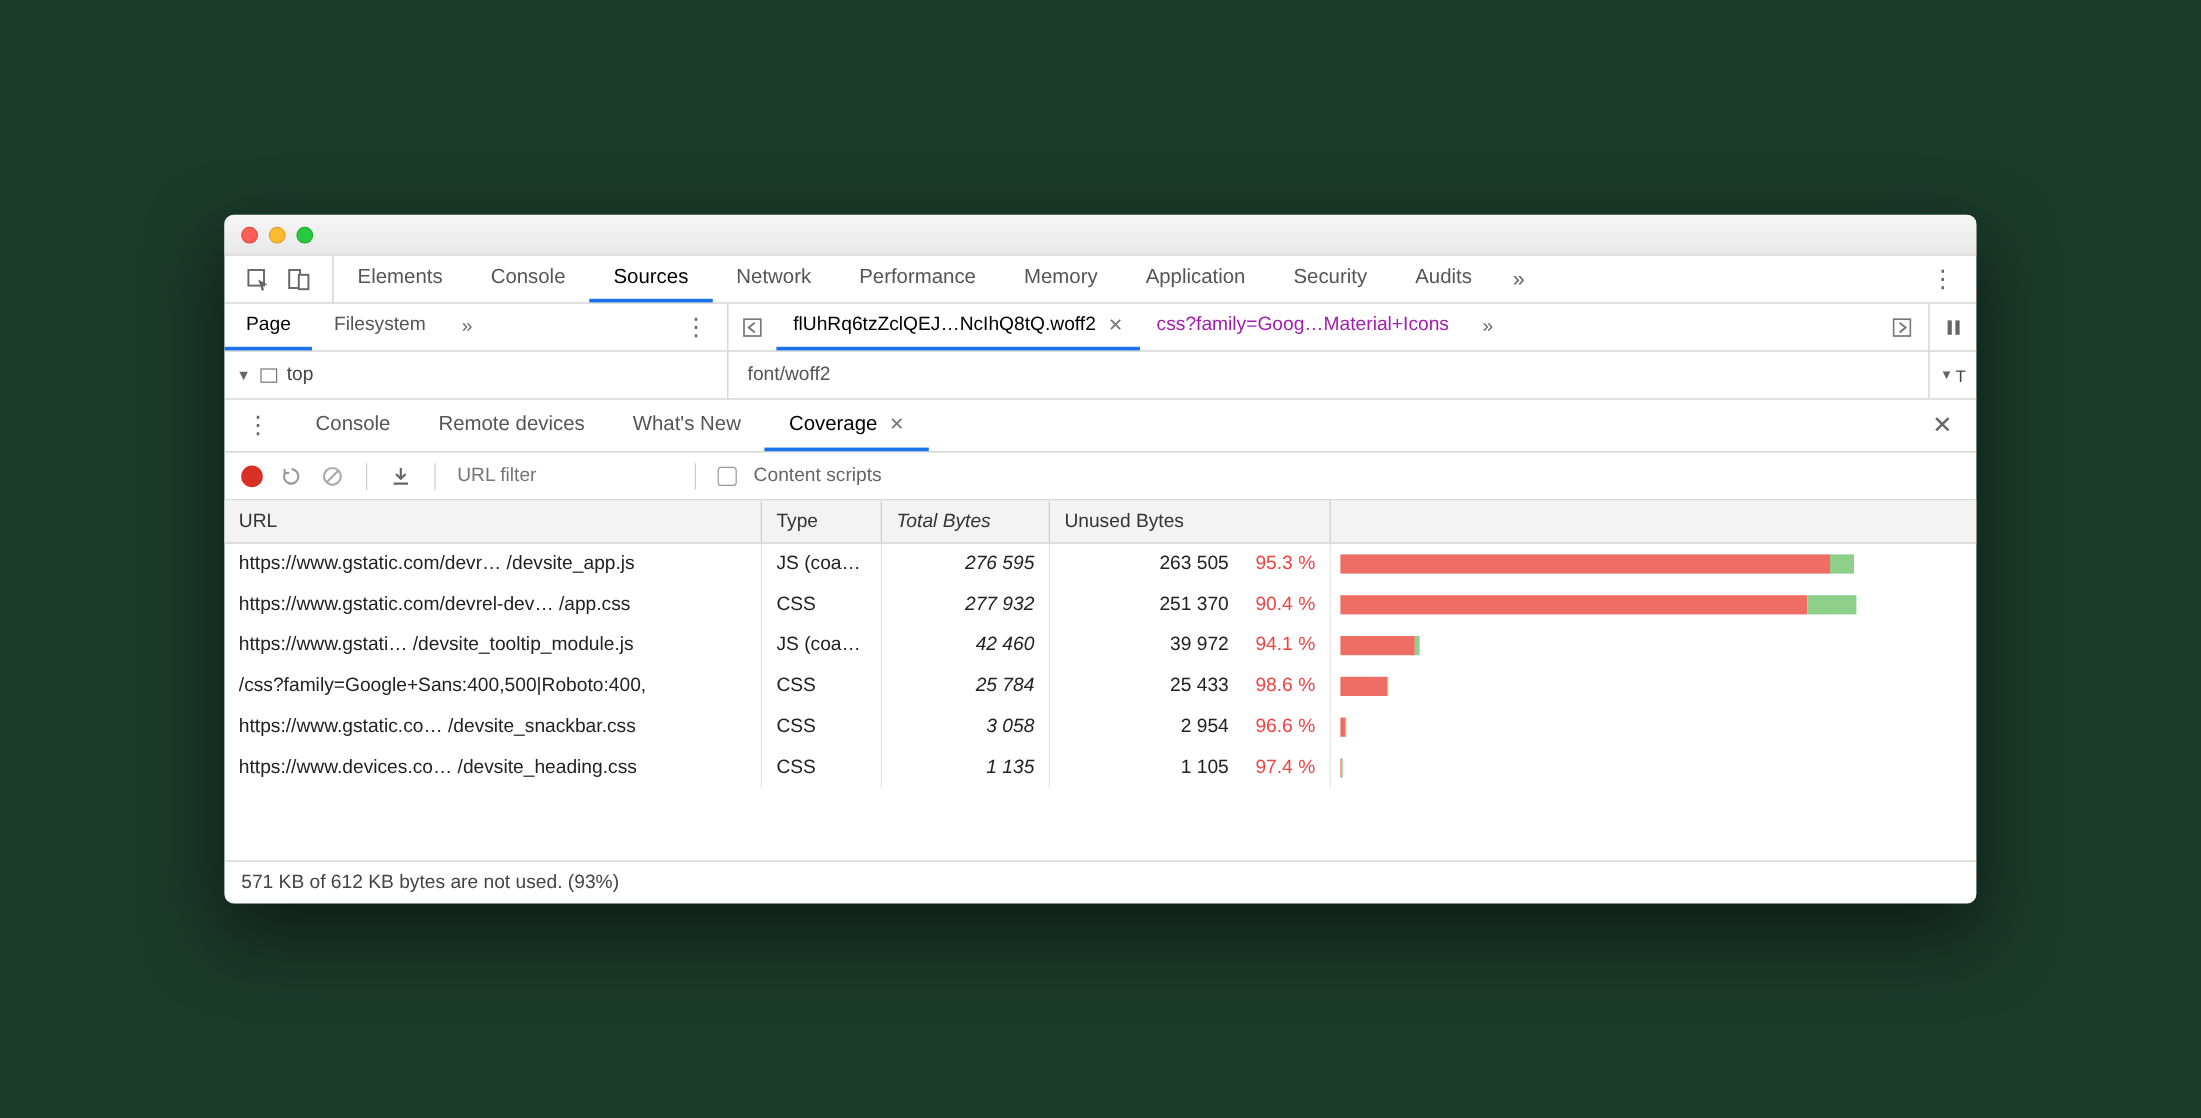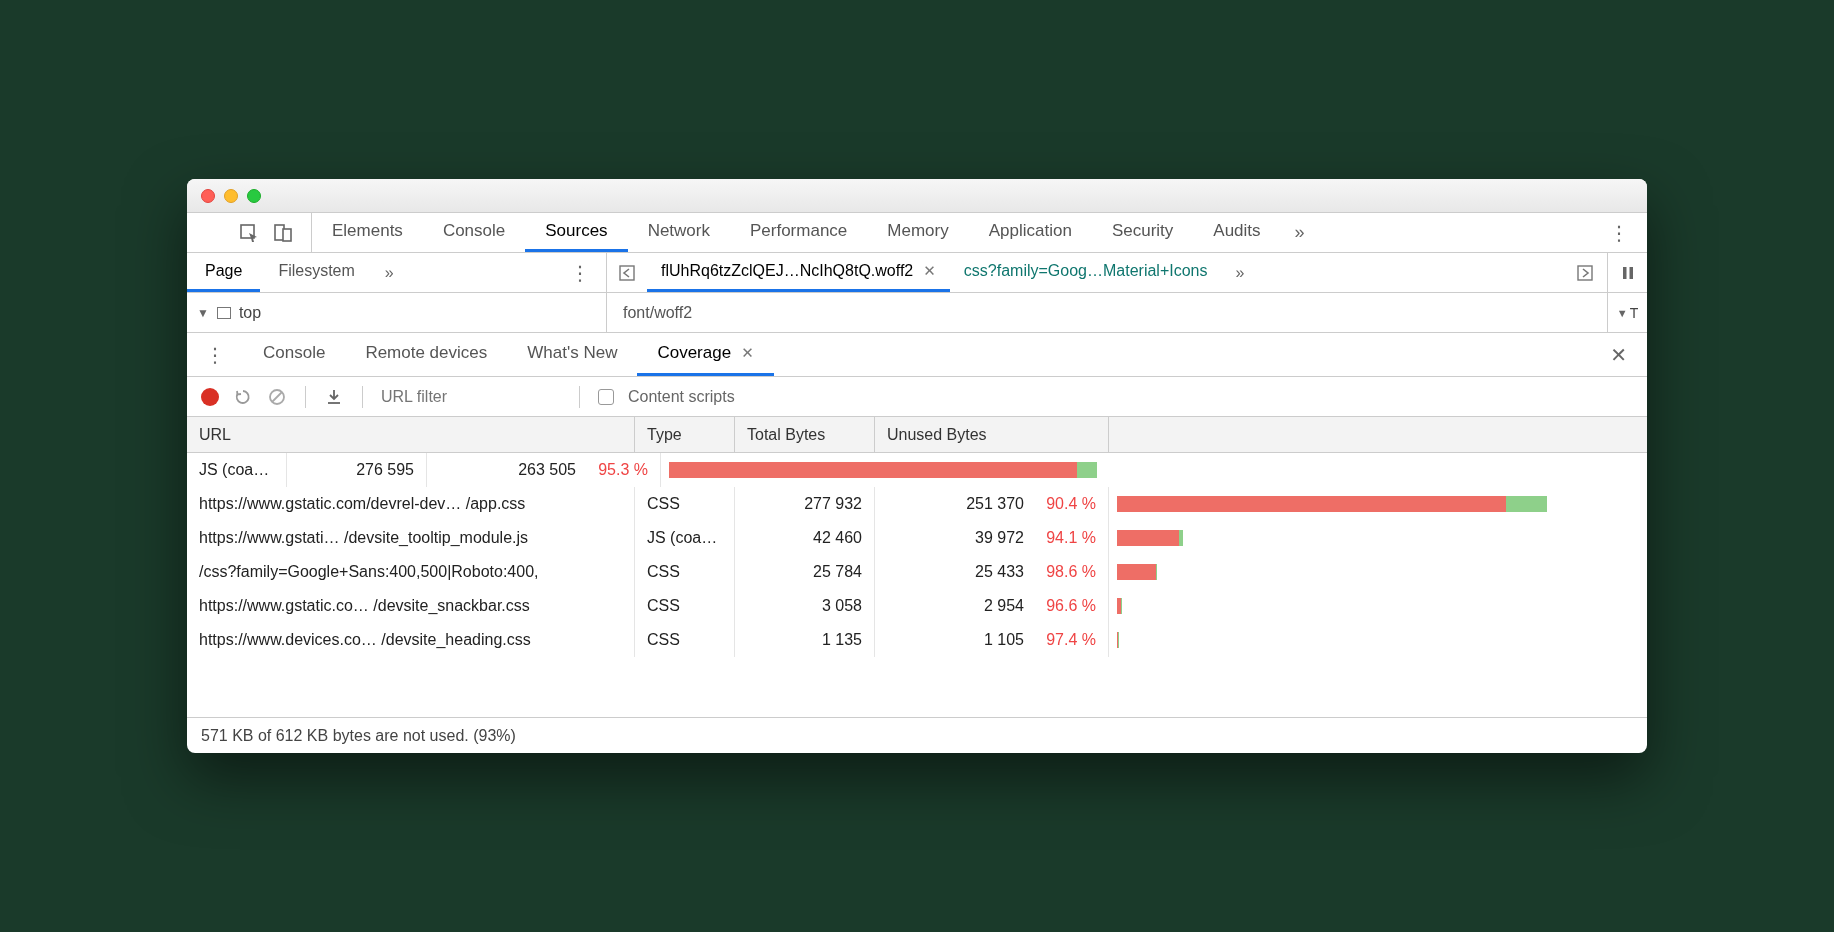--- a/index.html
+++ b/index.html
@@ -37,21 +37,20 @@
   .titlebar .title { position:absolute; left:0; right:0; text-align:center; font-size:16px; color:#444; pointer-events:none; }
 
   
   .main-tabs {
     height: 40px;
     display:flex;
     align-items:center;
     border-bottom: 1px solid #ccc;
     font-size:17px;
     color:#555;
-    padding-left:34px;
   }
   .main-tabs .left-icons { display:flex; align-items:center; gap:14px; padding:0 18px; border-right:1px solid #ccc; height:100%; }
   .main-tabs .tabs { display:flex; height:100%; align-items:stretch; }
   .main-tabs .tab { padding:0 20px; display:flex; align-items:center; cursor:pointer; border-bottom:3px solid transparent; color:#555; }
   .main-tabs .tab.active { color:#000; border-bottom-color:#1a73e8; font-weight:500; }
   .main-tabs .overflow { padding:0 14px; display:flex; align-items:center; font-size:18px; color:#666; }
   .main-tabs .dots { margin-left:auto; padding:0 18px; display:flex; align-items:center; font-size:20px; color:#666; cursor:pointer; }
 
   
   .subrow {
@@ -61,21 +60,21 @@
     font-size:16px;
   }
   .navgroup { width:420px; display:flex; align-items:center; border-right:1px solid #ccc; }
   .navgroup .navtab { padding:0 18px; height:100%; display:flex; align-items:center; border-bottom:3px solid transparent; color:#555; cursor:pointer; }
   .navgroup .navtab.active { color:#000; border-bottom-color:#1a73e8; }
   .navgroup .overflow { padding:0 12px; color:#666; }
   .navgroup .dots { margin-left:auto; padding:0 16px; color:#666; font-size:20px; cursor:pointer; }
 
   .filetabs { flex:1; display:flex; align-items:center; }
   .filetabs .navicon { padding:0 12px; color:#666; font-size:16px; cursor:pointer; }
-  .filetabs .ftab { height:100%; display:flex; align-items:center; padding:0 14px; gap:10px; color:#0f766e; border-bottom:3px solid transparent; cursor:pointer; }
+  .filetabs .ftab { height:100%; display:flex; align-items:center; padding:0 14px; gap:10px; color:#a21caf; border-bottom:3px solid transparent; cursor:pointer; }
   .filetabs .ftab.active { border-bottom-color:#1a73e8; color:#000; }
   .filetabs .close { font-size:15px; color:#777; }
   .filetabs .overflow { padding:0 14px; color:#666; }
   .filetabs .endicon { margin-left:auto; padding:0 14px; color:#666; cursor:pointer; }
   .pausecol { width:40px; border-left:1px solid #ccc; display:flex; align-items:center; justify-content:center; color:#555; cursor:pointer; }
 
   
   .treerow { height:40px; display:flex; border-bottom:1px solid #ccc; font-size:16px; }
   .treecell { width:420px; border-right:1px solid #ccc; display:flex; align-items:center; padding-left:10px; gap:8px; color:#444; }
   .treecell .tri { font-size:12px; color:#666; }
@@ -114,21 +113,21 @@
   .toolbar .recbtn { width:18px; height:18px; border-radius:50%; background:#d93025; cursor:pointer; }
   .toolbar .icon { width:20px; height:20px; display:inline-flex; align-items:center; justify-content:center; color:#888; cursor:pointer; }
   .toolbar input.urlfilter { border:none; outline:none; font-size:16px; width:180px; color:#888; }
   .toolbar .checkbox { width:16px; height:16px; border:1.5px solid #999; border-radius:3px; cursor:pointer; }
 
   
   .thead { height:36px; display:flex; background:#f3f3f3; border-bottom:1px solid #ccc; font-size:16px; color:#333; }
   .thead .th { padding:0 12px; display:flex; align-items:center; border-right:1px solid #ccc; }
   .col-url { width:448px; }
   .col-type { width:100px; }
-  .col-total { width:140px; text-align:center; justify-content:flex-start; }
+  .col-total { width:140px; text-align:center; justify-content:flex-start;font-style:italic; }
   .col-unused { width:234px; }
   .col-vis { flex:1; }
 
   .tbody { font-size:16px; color:#222; }
   .trow { height:34px; display:flex; align-items:center; }
   .trow .td { padding:0 12px; border-right:1px solid #e5e5e5; height:100%; display:flex; align-items:center; overflow:hidden; white-space:nowrap; }
   .td.col-total { justify-content:flex-end; font-variant-numeric: tabular-nums; }
   .td.col-unused { justify-content:flex-end; font-variant-numeric: tabular-nums; gap:10px; }
   .td.col-unused .pct { color:#ef4444; width:62px; text-align:right; }
   .td.col-vis { flex:1; padding-left:8px; }
@@ -290,20 +289,21 @@
   <div class="thead">
     <div class="th col-url">URL</div>
     <div class="th col-type">Type</div>
     <div class="th col-total">Total Bytes</div>
     <div class="th col-unused">Unused Bytes</div>
     <div class="th col-vis" style="border-right:none;"></div>
   </div>
 
   <div class="tbody" id="coverage-rows">
       <div class="trow">
+        <div class="td col-url">https://www.gstatic.com/devr… /devsite_app.js</div>
         <div class="td col-type">JS (coa…</div>
         <div class="td col-total">276 595</div>
         <div class="td col-unused">
           <span>263 505</span>
           <span class="pct">95.3 %</span>
         </div>
         <div class="td col-vis" style="border-right: none;">
           <div class="bar" style="width: 427.931px;">
             <div class="u" style="width: 407.679px;"></div>
             <div class="g" style="width: 20.2521px;"></div>

